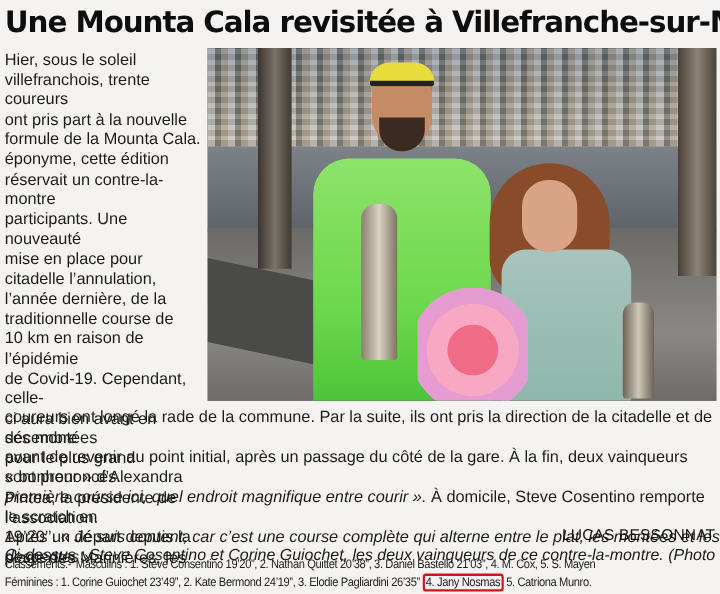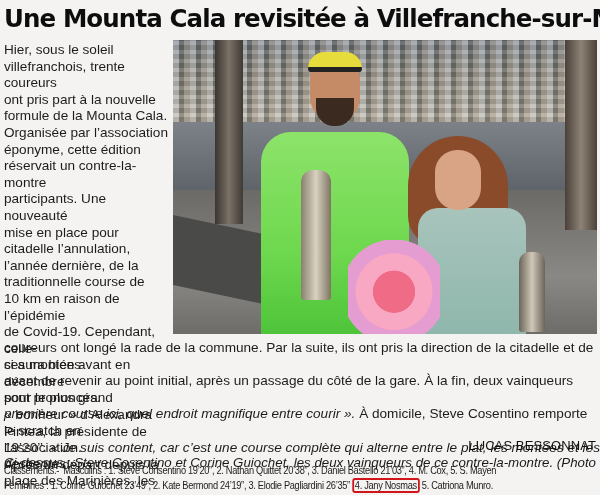--- a/index.html
+++ b/index.html
@@ -104,21 +104,20 @@
 </head>
 <body>
 
 <h1 class="headline">Une Mounta Cala revisitée à Villefranche-sur-Mer</h1>
 
 <div class="col-left body-text" id="leftcol">
     <p>Hier, sous le soleil</p>
     <p>villefranchois, trente coureurs</p>
     <p>ont pris part à la nouvelle</p>
     <p>formule de la Mounta Cala.</p>
-    <p>Organisée par l’association</p>
     <p>éponyme, cette édition</p>
     <p>réservait un contre-la-montre</p>
     <p>participants. Une nouveauté</p>
     <p>mise en place pour</p>
     <p>citadelle l’annulation,</p>
     <p>l’année dernière, de la</p>
     <p>traditionnelle course de</p>
     <p>10 km en raison de l’épidémie</p>
     <p>de Covid-19. Cependant, celle-</p>
     <p>ci aura bien avant en décembre</p>

